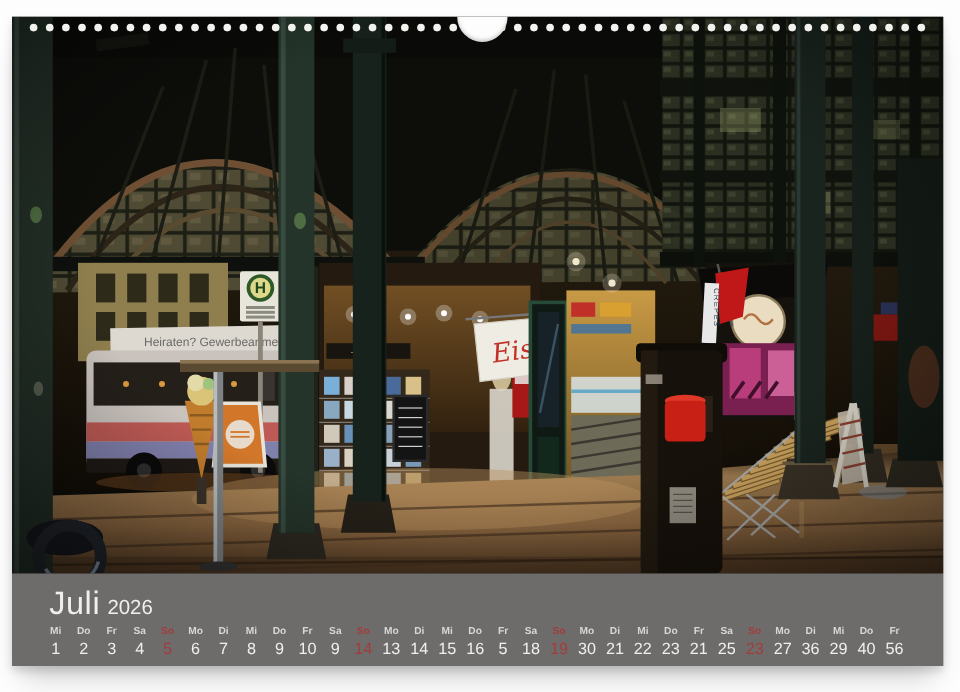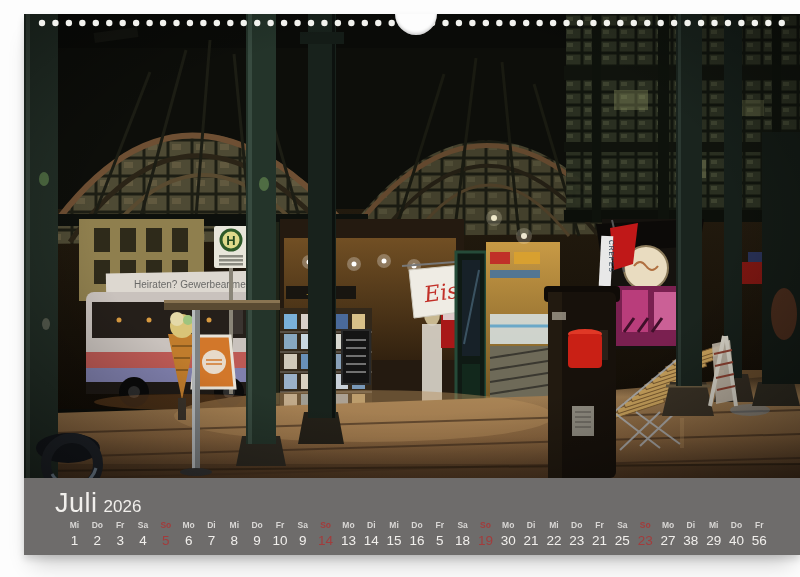--- a/index.html
+++ b/index.html
@@ -1,29 +1,29 @@
 <!DOCTYPE html>
 <html><head>
 <meta charset="utf-8">
 <style>
   html,body{margin:0;padding:0;background:#fdfdfd;width:800px;height:577px;overflow:hidden;
             font-family:"Liberation Sans", sans-serif;}
-  .stage{position:relative;width:708px;height:577px;background:#fdfdfd;margin-left:14px;}
+  .stage{position:relative;width:708px;height:577px;background:#fdfdfd;}
   .sheet{position:absolute;left:10px;top:14px;width:776px;height:541px;
          box-shadow:0 4px 7px rgba(0,0,0,.14), 0 16px 22px -8px rgba(0,0,0,.20);
          background:#6e6c6b;}
   .photo{position:absolute;left:0;top:0;width:776px;height:464px;background:#0d0e0a;overflow:hidden;}
   .photo svg{display:block;}
   .hanger{position:absolute;left:371px;top:-21px;width:42px;height:42px;border-radius:50%;
           background:#fdfdfd;box-shadow:inset 0 -2px 3px rgba(0,0,0,.18);}
   .strip{position:absolute;left:0;top:464px;width:776px;height:77px;background:#6e6c6b;}
   .strip-title{position:absolute;left:31px;top:10px;color:#f1efec;white-space:nowrap;}
   .strip-title .month{font-size:27px;letter-spacing:.5px;}
   .strip-title .year{font-size:17px;margin-left:6px;}
-  .days-row{position:absolute;left:40px;right:30px;bottom:7px;display:flex;justify-content:space-between;}
+  .days-row{position:absolute;left:26px;right:30px;bottom:7px;display:flex;justify-content:space-between;}
   .day-col{width:21px;display:flex;flex-direction:column;align-items:center;gap:3px;}
   .day-col .dow{font-size:8.5px;font-weight:bold;color:#d9d7d5;}
   .day-col .num{font-size:13.5px;color:#f1efec;}
   .day-col.sunday .dow,.day-col.sunday .num{color:#a23c3c;}
 </style>
 </head>
 <body>
 
 <div class="stage">
   <div class="sheet">
@@ -596,21 +596,21 @@
           <div class="day-col sunday">
             <span class="dow">So</span>
             <span class="num">23</span>
           </div>
           <div class="day-col">
             <span class="dow">Mo</span>
             <span class="num">27</span>
           </div>
           <div class="day-col">
             <span class="dow">Di</span>
-            <span class="num">38</span>
+            <span class="num">36</span>
           </div>
           <div class="day-col">
             <span class="dow">Mi</span>
             <span class="num">29</span>
           </div>
           <div class="day-col">
             <span class="dow">Do</span>
             <span class="num">40</span>
           </div>
           <div class="day-col">

